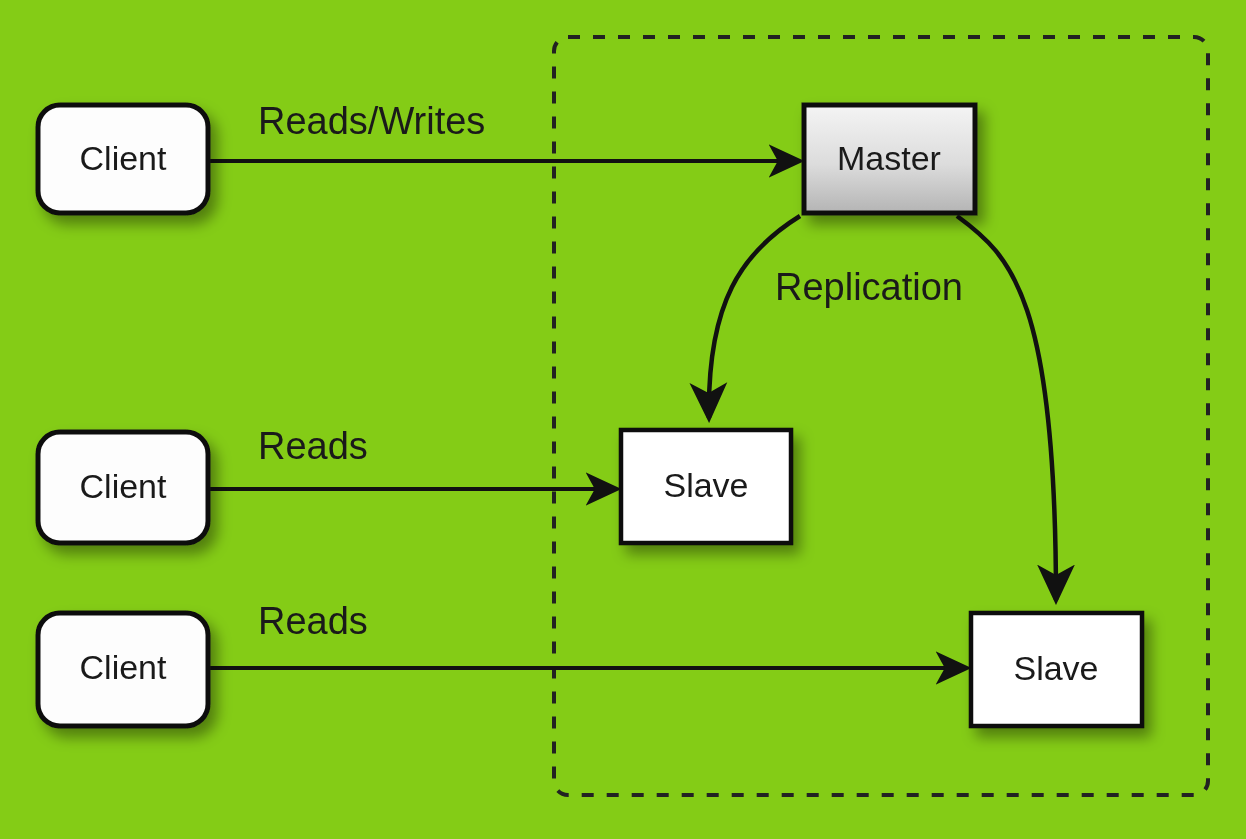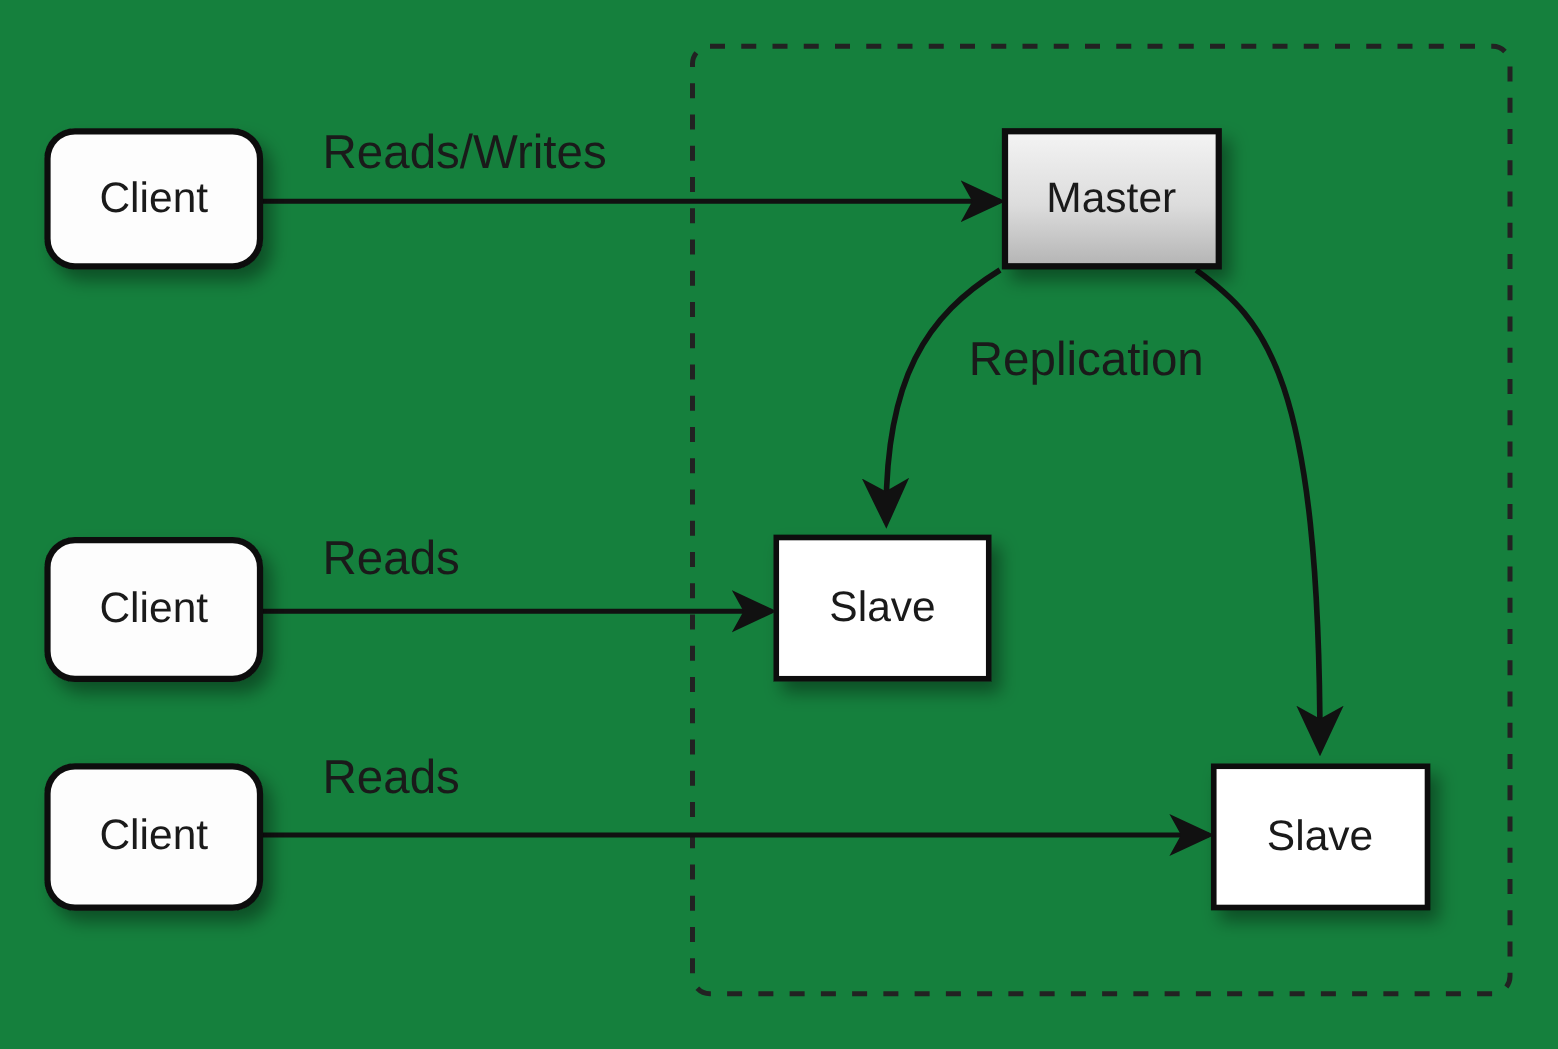--- a/index.html
+++ b/index.html
@@ -8,21 +8,21 @@
     padding: 0;
     background: #ffffff;
   }
   body {
     font-family: "Liberation Sans", sans-serif;
   }
   #canvas {
     position: relative;
     width: 1246px;
     height: 839px;
-    background: #15803d;
+    background: #84cc16;
     overflow: hidden;
   }
   #diagram-svg {
     position: absolute;
     left: 0;
     top: 0;
     width: 1246px;
     height: 839px;
   }
   .node-label {

